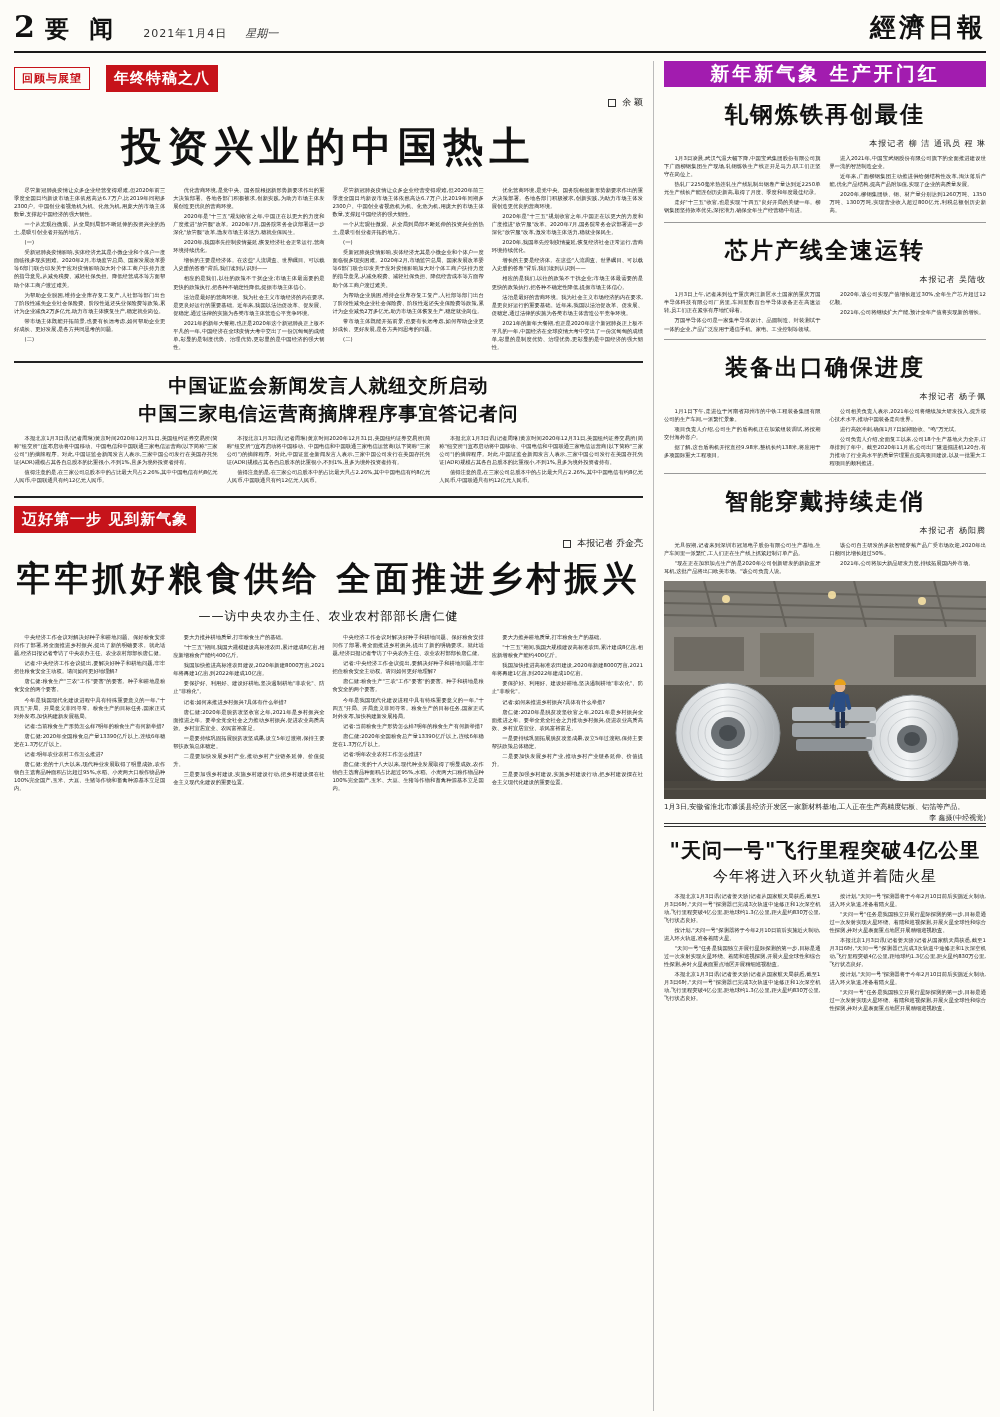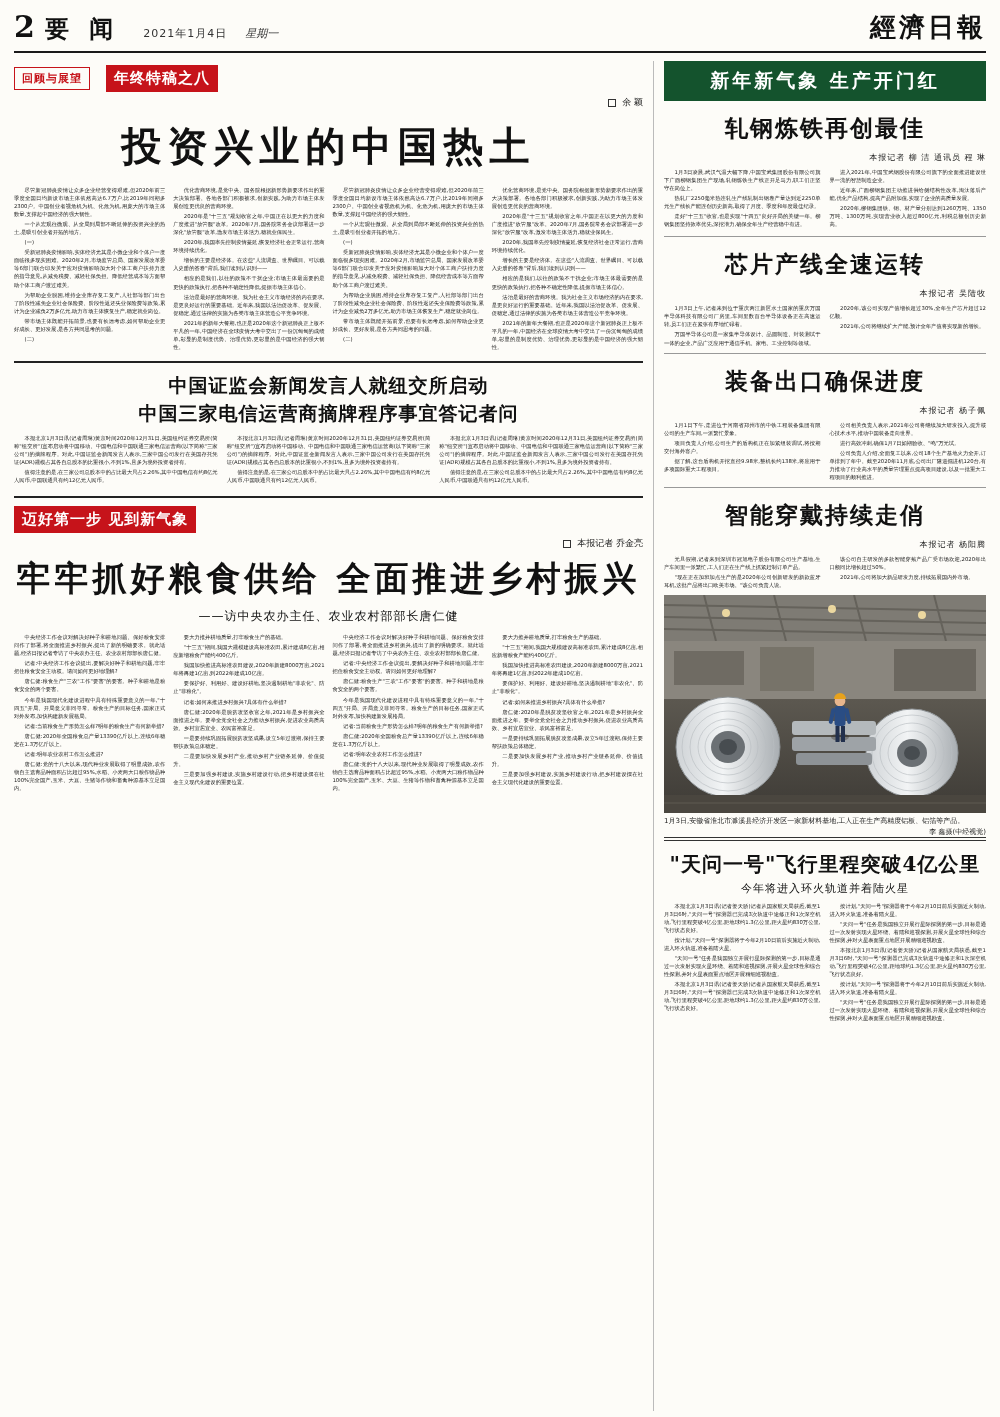--- a/index.html
+++ b/index.html
@@ -44,31 +44,31 @@
     font-size:40px;font-weight:bold;text-align:center;letter-spacing:6px;
     margin:10px 0 12px 0;color:#111;
   }
   .headline-sub{font-size:12px;text-align:center;margin:4px 0 8px 0;letter-spacing:1px;}
   .rule-thin{border-top:1px solid #999;margin:6px 0;}
 
   
   .title2{font-family:"DejaVu Serif","Liberation Serif",serif;font-size:19px;font-weight:bold;text-align:center;line-height:1.5;letter-spacing:1px;margin:2px 0 6px 0;}
 
   
-  .rbanner{background:#14532d;color:#fff;font-size:19px;font-weight:bold;text-align:center;padding:7px 0;letter-spacing:3px;font-family:"DejaVu Serif","Liberation Serif",serif;}
+  .rbanner{background:#a21caf;color:#fff;font-size:19px;font-weight:bold;text-align:center;padding:0 0;letter-spacing:3px;font-family:"DejaVu Serif","Liberation Serif",serif;}
   .rhead{font-family:"DejaVu Serif","Liberation Serif",serif;font-size:23px;font-weight:bold;text-align:center;letter-spacing:2px;margin:12px 0 8px 0;}
   .rbyline{font-size:8px;text-align:right;margin:2px 0 5px 0;color:#222;letter-spacing:1px;}
 
   
   .photo{width:100%;height:218px;position:relative;overflow:hidden;background:#6e6a62;margin-top:6px;}
   .cap{font-size:7px;line-height:1.5;margin-top:3px;color:#222;text-align:justify;}
   .cap .credit{float:right;}
 
   .bottomhead{font-family:"DejaVu Serif","Liberation Serif",serif;font-size:20px;font-weight:bold;text-align:center;letter-spacing:1px;margin:9px 0 3px 0;}
-  .bottomsub{font-size:11px;text-align:center;margin-bottom:6px;letter-spacing:1px;}
+  .bottomsub{font-size:15px;text-align:center;margin-bottom:6px;letter-spacing:1px;}
 
   .sep-heavy{border-top:2px solid #222;margin:10px 0 8px 0;}
   .sep-double{border-top:1px solid #333;border-bottom:1px solid #333;height:2px;margin:10px 0;}
 </style>
 </head>
 <body>
 
 <div class="page">
 
   <div class="masthead">

